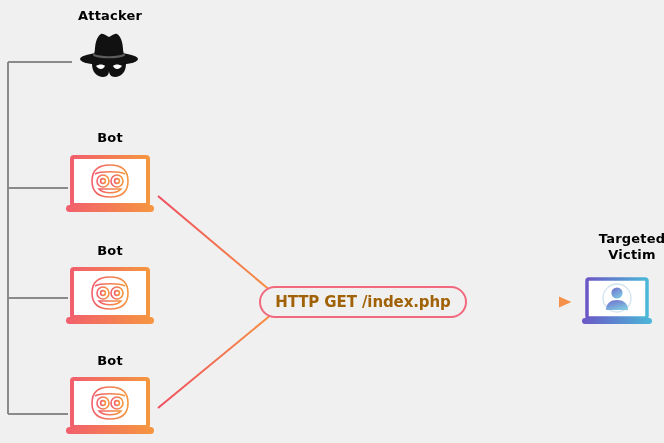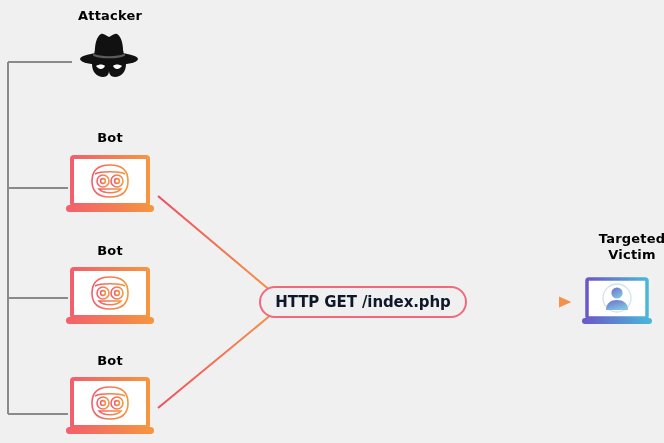--- a/index.html
+++ b/index.html
@@ -63,21 +63,21 @@
     height: 32px;
     border: 2px solid #f2697d;
     border-radius: 17px;
     background: #f0f0f0;
     display: flex;
     align-items: center;
     justify-content: center;
     box-sizing: border-box;
   }
   .pill-text {
-    color: #0f172a;
+    color: #a16207;
     font-family: "DejaVu Sans", sans-serif;
     font-size: 15px;
     font-weight: bold;
     letter-spacing: -0.1px;
     white-space: nowrap;
   }
 </style>
 </head>
 <body>
 

